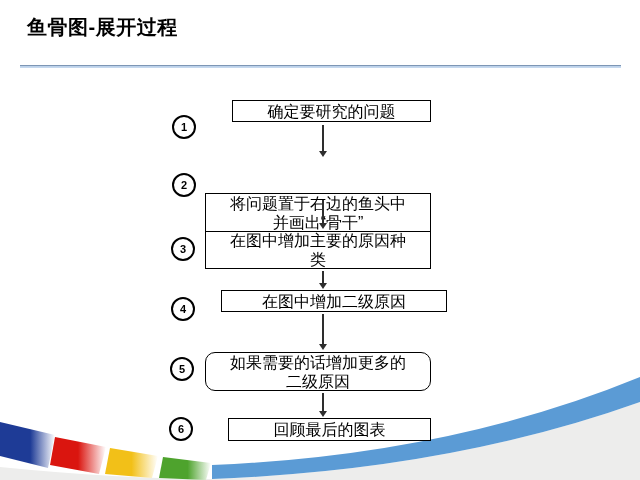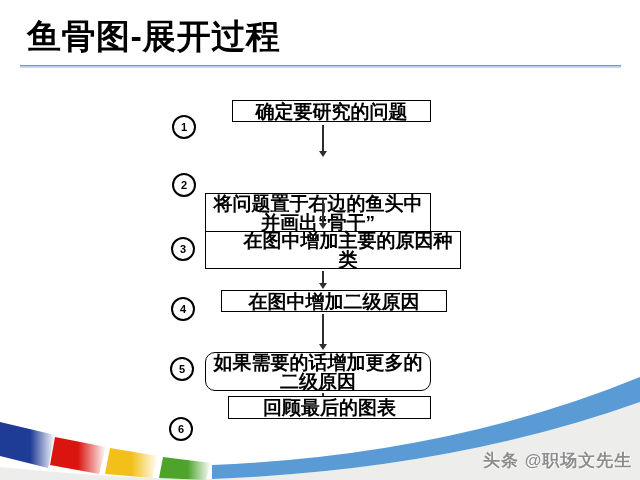--- a/index.html
+++ b/index.html
@@ -1,31 +1,31 @@
 <!DOCTYPE html>
 <html><head>
 <meta charset="utf-8">
 <style>
   html,body{margin:0;padding:0;background:#fff;}
   .slide{
     position:relative;width:640px;height:480px;background:#ffffff;overflow:hidden;
     font-family:"Liberation Sans","DejaVu Sans",sans-serif;color:#000;
   }
   .slide-title{
-    position:absolute;left:27px;top:14px;font-size:34px;font-weight:bold;
+    position:absolute;left:27px;top:14px;font-size:20px;font-weight:bold;
     color:#000;letter-spacing:0.5px;white-space:nowrap;
   }
   .title-divider{
     position:absolute;left:20px;top:65px;width:601px;height:3px;
     background:linear-gradient(to bottom,#7d96b5 0%,#7d96b5 34%,#b9cfe8 34%,#c9dbf0 100%);
   }
   .flow-box{
     position:absolute;background:#fff;border:1.5px solid #000;z-index:2;
     display:flex;align-items:center;justify-content:center;text-align:center;
-    font-weight:bold;font-size:19px;line-height:19px;white-space:pre-line;
+    font-weight:normal;font-size:16px;line-height:19px;white-space:pre-line;
   }
   .step-circle{
     position:absolute;width:20px;height:20px;border:2px solid #000;border-radius:50%;
     background:#fff;z-index:2;display:flex;align-items:center;justify-content:center;
     font-size:11px;font-weight:bold;
   }
   .flow-arrow{position:absolute;width:0;z-index:2;}
   .flow-arrow .shaft{position:absolute;left:-0.75px;top:0;bottom:5px;width:1.5px;background:#2e2e2e;}
   .flow-arrow .head{
     position:absolute;bottom:0;left:-4px;width:0;height:0;
@@ -90,21 +90,21 @@
     <div class="step-circle" style="left:172px;top:173px;">2</div>
     <div class="flow-box" style="left:205px;top:158px;width:224px;height:37px;margin-top:35px;">将问题置于右边的鱼头中
 并画出“骨干”</div>
 
     <div class="flow-arrow" style="left:323px;top:200px;height:29px;">
       <div class="shaft"></div>
       <div class="head"></div>
     </div>
 
     <div class="step-circle" style="left:171px;top:237px;">3</div>
-    <div class="flow-box" style="left:205px;top:231px;width:224px;height:36px;padding-left:30px;">在图中增加主要的原因种
+    <div class="flow-box" style="left:205px;top:231px;width:224px;height:36px;">在图中增加主要的原因种
 类</div>
 
     <div class="flow-arrow" style="left:323px;top:271px;height:18px;">
       <div class="shaft"></div>
       <div class="head"></div>
     </div>
 
     <div class="step-circle" style="left:171px;top:297px;">4</div>
     <div class="flow-box" style="left:205px;top:290px;width:224px;height:20px;margin-left:16px;">在图中增加二级原因</div>
 
@@ -116,19 +116,18 @@
     <div class="step-circle" style="left:170px;top:357px;">5</div>
     <div class="flow-box" style="left:205px;top:352px;width:224px;height:37px;border-radius:10px;">如果需要的话增加更多的
 二级原因</div>
 
     <div class="flow-arrow" style="left:323px;top:393px;height:24px;">
       <div class="shaft"></div>
       <div class="head"></div>
     </div>
 
     <div class="step-circle" style="left:169px;top:417px;">6</div>
-    <div class="flow-box" style="left:228px;top:396px;width:201px;height:21px;">回顾最后的图表</div>
+    <div class="flow-box" style="left:228px;top:418px;width:201px;height:21px;">回顾最后的图表</div>
 
   </div>
 
-  <div class="watermark">头条 @职场文先生</div>
 
 </div>
 
 </body></html>

